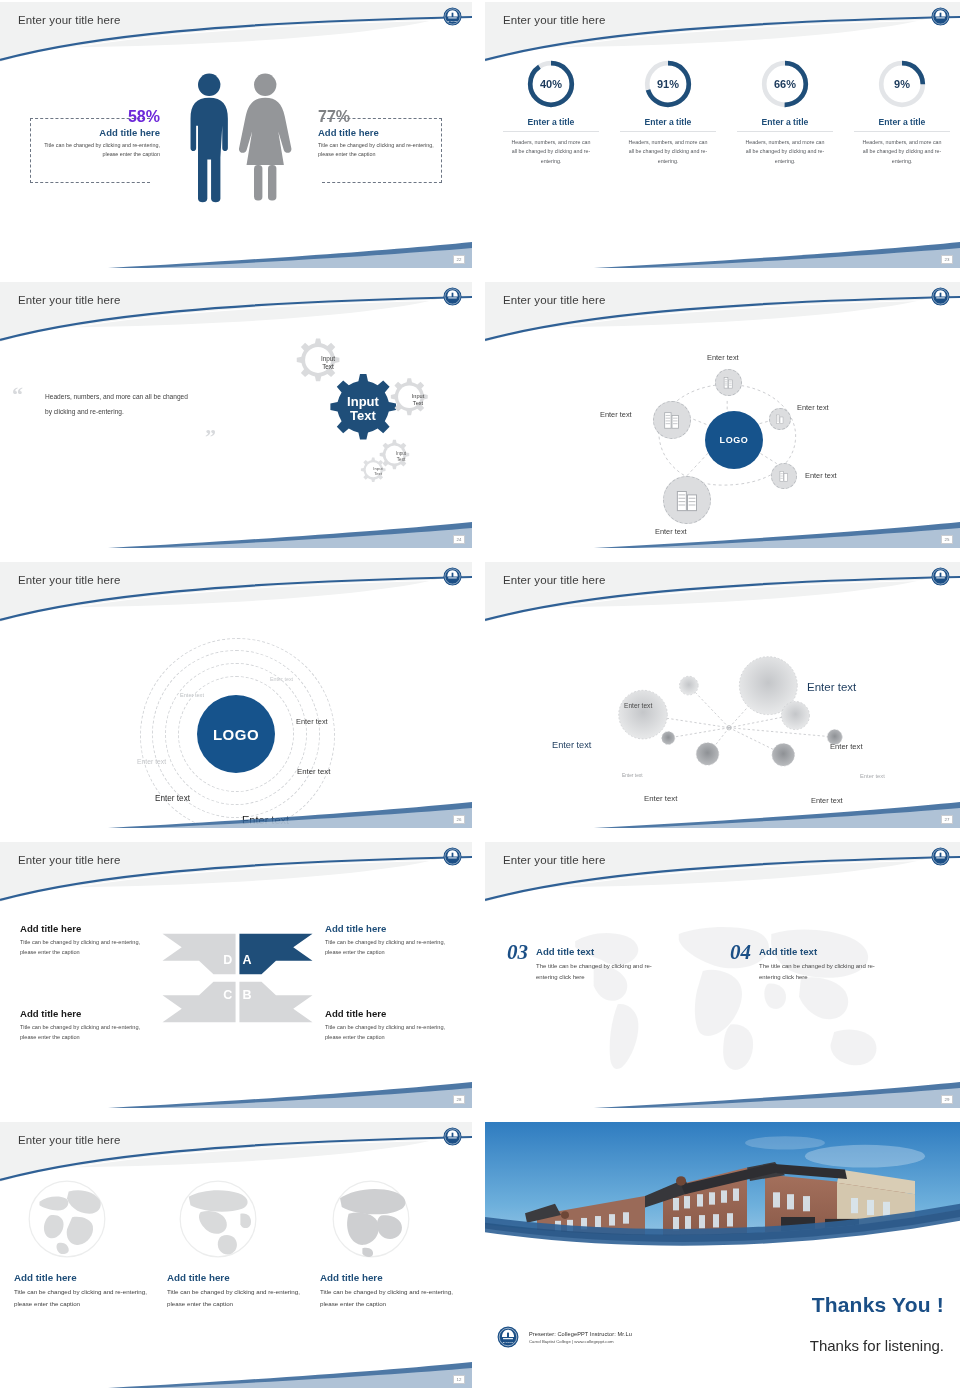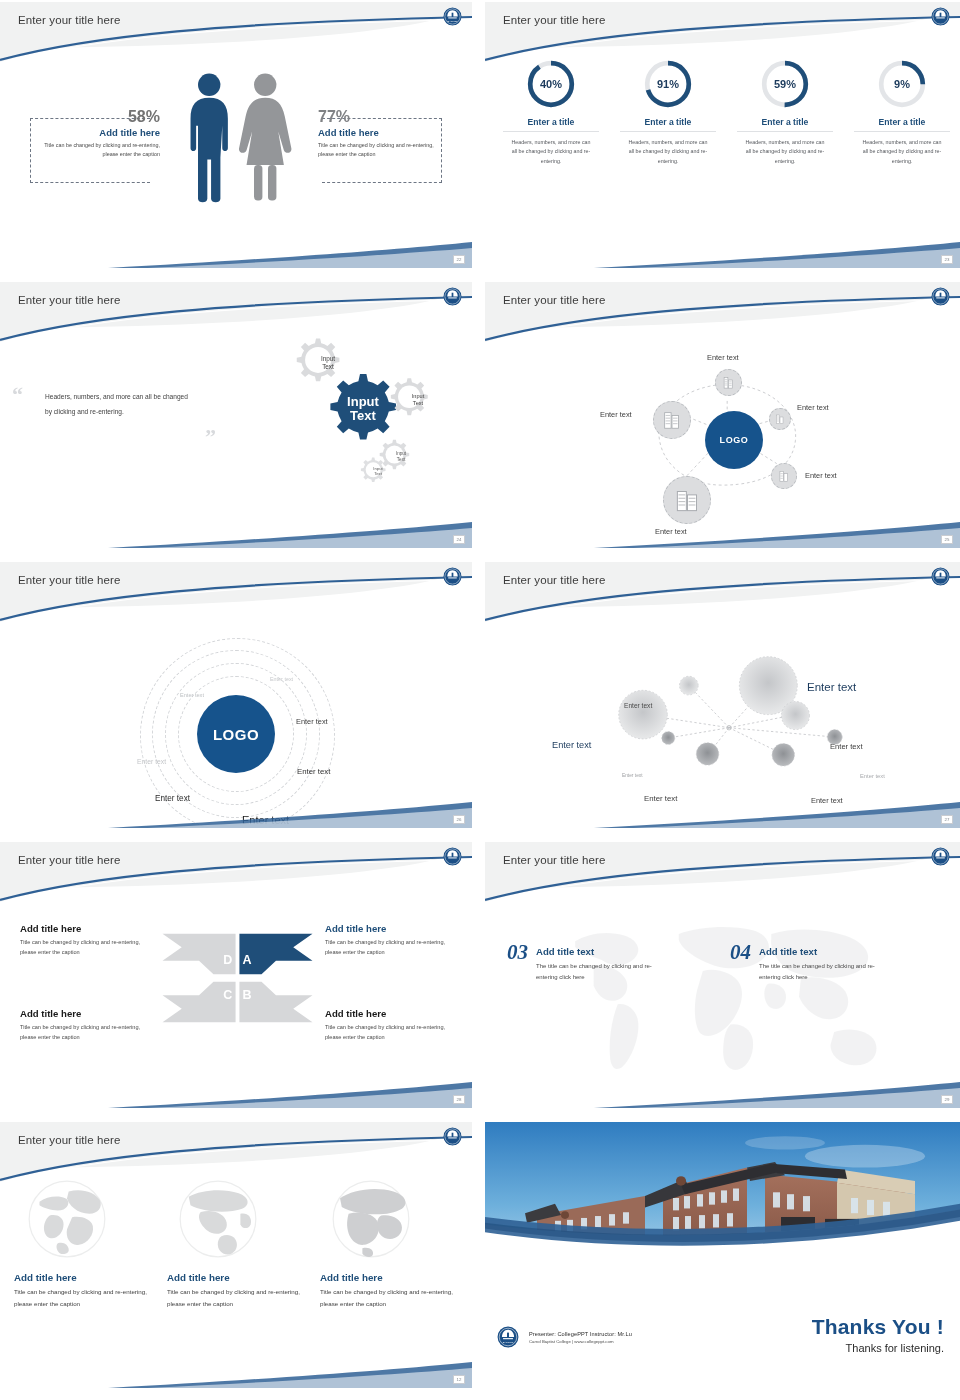--- a/index.html
+++ b/index.html
@@ -53,21 +53,21 @@
   }
   .body { position: absolute; left: 0; top: 46px; right: 0; bottom: 18px; }
   .figs { position: absolute; left: 175px; top: 20px; width: 130px; height: 140px; }
   .dashbox {
     position: absolute; border: 1px dashed #6d7684; border-right: none;
     height: 65px;
   }
   .dashbox.left { left: 30px; top: 70px; width: 120px; }
   .dashbox.right { right: 30px; top: 70px; width: 120px; border-right: 1px dashed #6d7684; border-left: none; }
   .pct { font-size: 16px; font-weight: bold; }
-  .pct.blue { color: #737373; }
+  .pct.blue { color: #6d28d9; }
   .pct.grey { color: #808285; }
   .addtitle { font-size: 9.5px; font-weight: bold; color: #1f4e79; margin-top: 1px; }
   .capt { font-size: 5.4px; color: #4a4a4a; line-height: 1.65; margin-top: 3px; }
   .col-left-txt { position: absolute; left: 38px; top: 60px; width: 122px; text-align: right; }
   .col-right-txt { position: absolute; left: 318px; top: 60px; width: 130px; text-align: left; }
 
   
   .donut-row { position: absolute; left: 18px; top: 10px; right: 10px; display: flex; justify-content: space-between; }
   .donut-col { width: 96px; text-align: center; }
   .donut { position: relative; width: 52px; height: 52px; margin: 0 auto; }
@@ -125,21 +125,21 @@
   .globe-row { position: absolute; left: 14px; top: 8px; right: 14px; display: flex; justify-content: space-between; }
   .globe-col { width: 138px; }
   .globe-col .g-title { font-size: 9.8px; font-weight: bold; color: #1f4e79; margin-top: 6px; }
   .globe-col .g-cap { font-size: 6.2px; color: #3f3f3f; line-height: 1.95; margin-top: 3px; }
 
   
   .thanks-slide { background: #ffffff; position: relative; overflow: hidden; width: 100%; height: 100%; }
   .sky { position: absolute; left: 0; top: 0; width: 100%; height: 152px; }
   .thanks-blk { position: absolute; right: 16px; bottom: 34px; text-align: right; }
   .thanks-big { font-size: 21px; font-weight: bold; color: #1b4f86; letter-spacing: .2px; }
-  .thanks-sub { font-size: 11px; color: #2b2b2b; margin-top: 3px; }
+  .thanks-sub { font-size: 15px; color: #2b2b2b; margin-top: 20px; }
   .presenter { position: absolute; left: 44px; bottom: 44px; }
   .presenter .l1 { font-size: 5.6px; color: #2b2b2b; letter-spacing: .1px; }
   .presenter .l2 { font-size: 4.3px; color: #4b4b4b; margin-top: 2px; }
   .pres-logo { position: absolute; left: 12px; bottom: 40px; width: 22px; height: 22px; border-radius: 50%; }
 </style>
 </head>
 <body>
 
 <div id="deck">
 
@@ -241,21 +241,21 @@
             <div class="donut-title">Enter a title</div>
             <div class="donut-cap">Headers, numbers, and more can all be changed by clicking and re-entering.</div>
           </div>
 
           <div class="donut-col">
             <div class="donut">
               <svg viewBox="0 0 40 40" width="52" height="52">
                 <circle cx="20" cy="20" r="16" fill="none" stroke="#e3e5e8" stroke-width="3.6"></circle>
                 <circle cx="20" cy="20" r="16" fill="none" stroke="#1f4e79" stroke-width="3.6" stroke-dasharray="50.26 100.53" transform="rotate(-90 20 20)"></circle>
               </svg>
-              <div class="donut-val">59%</div>
+              <div class="donut-val">66%</div>
             </div>
             <div class="donut-title">Enter a title</div>
             <div class="donut-cap">Headers, numbers, and more can all be changed by clicking and re-entering.</div>
           </div>
 
           <div class="donut-col">
             <div class="donut">
               <svg viewBox="0 0 40 40" width="52" height="52">
                 <circle cx="20" cy="20" r="16" fill="none" stroke="#e3e5e8" stroke-width="3.6"></circle>
                 <circle cx="20" cy="20" r="16" fill="none" stroke="#1f4e79" stroke-width="3.6" stroke-dasharray="25.13 100.53" transform="rotate(-90 20 20)"></circle>

